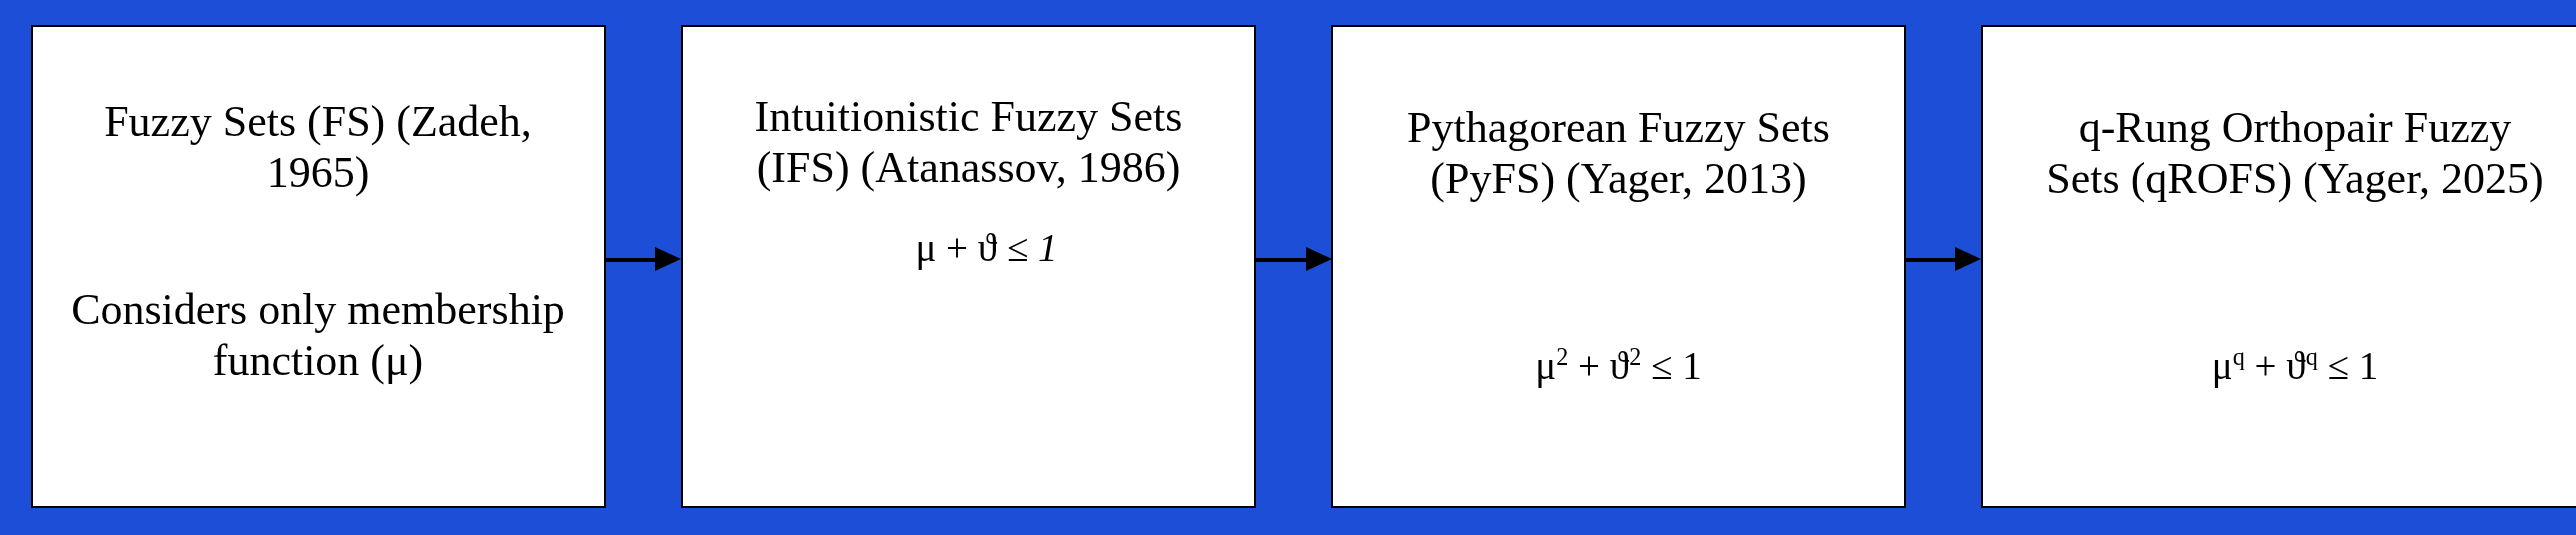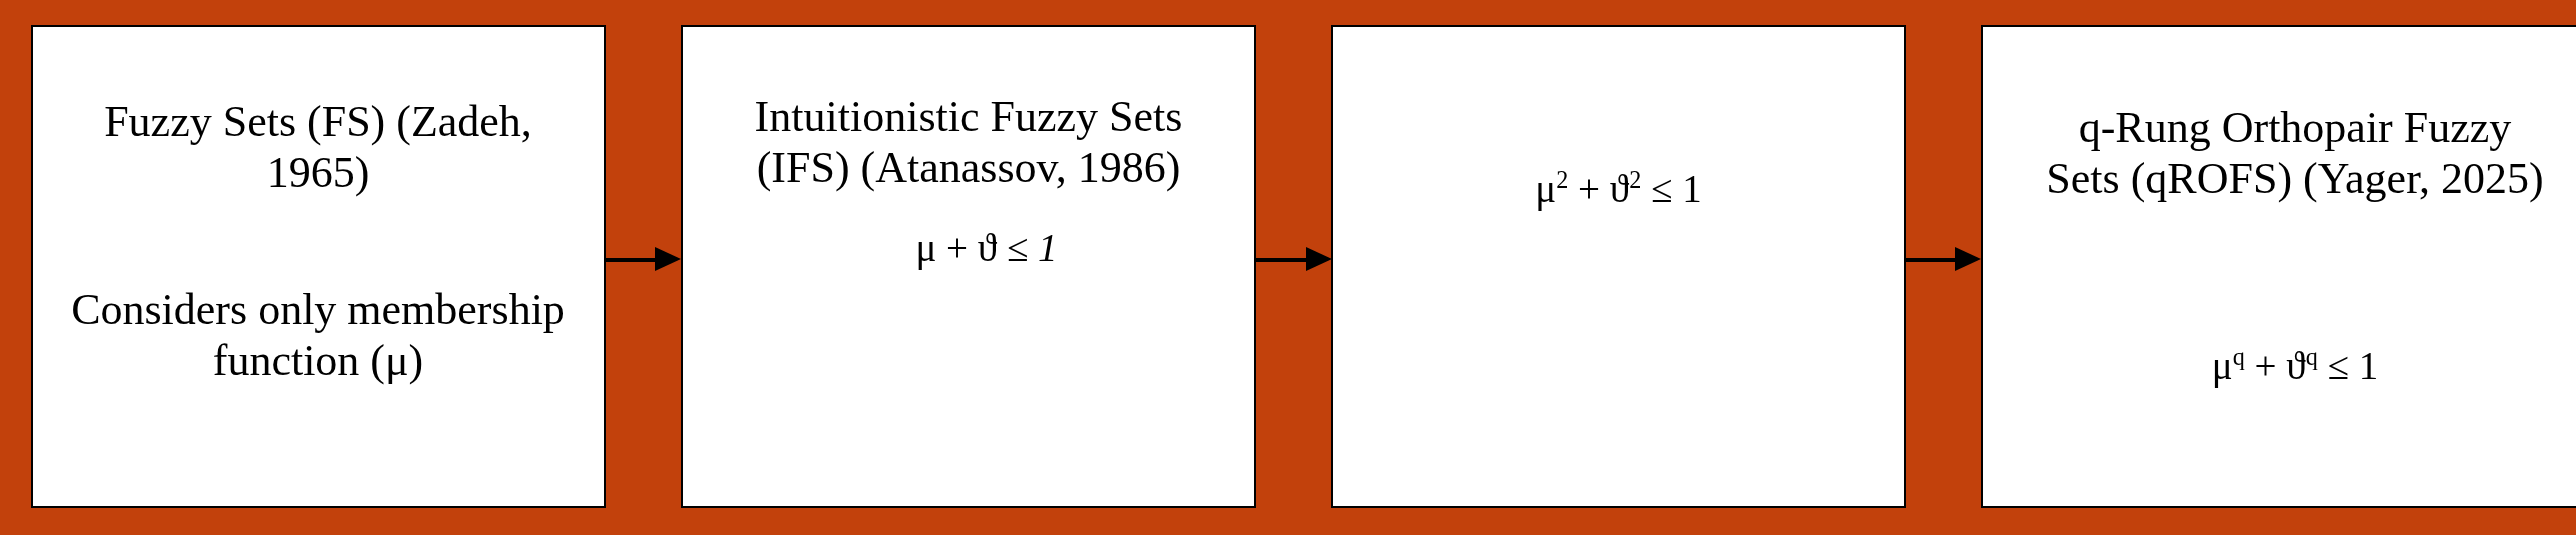--- a/index.html
+++ b/index.html
@@ -4,21 +4,21 @@
 <style>
   html, body {
     margin: 0;
     padding: 0;
     background: #ffffff;
   }
   .diagram {
     position: relative;
     width: 2576px;
     height: 535px;
-    background: #c2410c;
+    background: #1d4ed8;
     font-family: "Liberation Serif", "DejaVu Serif", serif;
     color: #000000;
   }
   .box {
     position: absolute;
     top: 25px;
     height: 483px;
     box-sizing: border-box;
     border: 2.8px solid #000000;
     background: #ffffff;
@@ -92,20 +92,24 @@
 
   <div class="box b2">
     <div class="title">
         <div>Intuitionistic Fuzzy Sets</div>
         <div>(IFS) (Atanassov, 1986)</div>
       </div>
     <div class="formula"><span>μ + ϑ ≤ </span><span class="it">1</span></div>
   </div>
 
   <div class="box b3">
+    <div class="title">
+        <div>Pythagorean Fuzzy Sets</div>
+        <div>(PyFS) (Yager, 2013)</div>
+      </div>
     <div class="formula"><span>μ</span><sup>2</sup><span> + </span><span>ϑ</span><sup>2</sup><span> ≤ 1</span></div>
   </div>
 
   <div class="box b4">
     <div class="title">
         <div>q-Rung Orthopair Fuzzy</div>
         <div>Sets (qROFS) (Yager, 2025)</div>
       </div>
     <div class="formula"><span>μ</span><sup>q</sup><span> + </span><span>ϑ</span><sup>q</sup><span> ≤ 1</span></div>
   </div>

